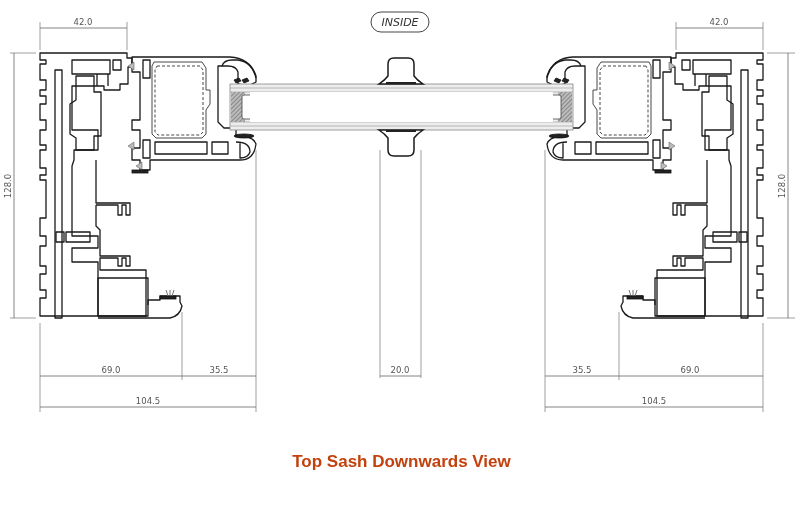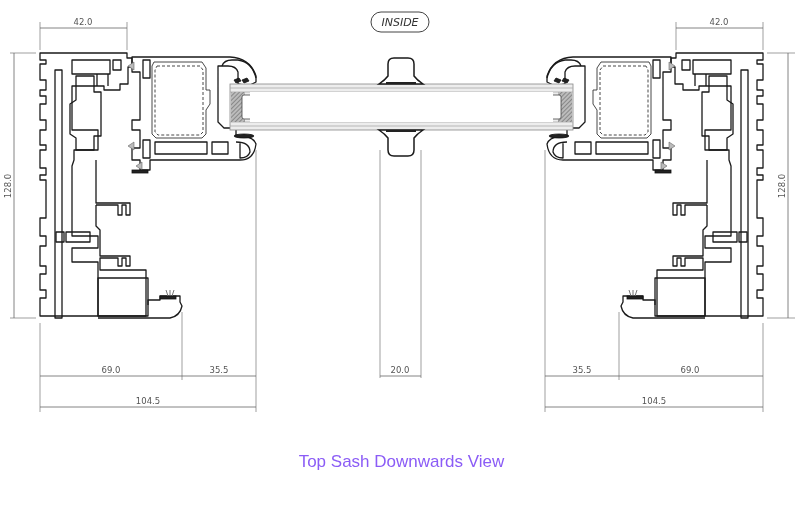--- a/index.html
+++ b/index.html
@@ -6,21 +6,21 @@
   body { width: 803px; height: 510px; position: relative; overflow: hidden; font-family: "DejaVu Sans", sans-serif; }
   #drawing { position: absolute; left: 0; top: 0; width: 803px; height: 440px; }
   .dim-text { font-family: "DejaVu Sans", sans-serif; font-size: 8.5px; fill: #555555; }
   .inside-text { font-family: "DejaVu Sans", sans-serif; font-size: 11px; font-style: italic; fill: #333333; }
   .prof { fill: none; stroke: #1a1a1a; stroke-width: 1.3; stroke-linejoin: round; }
   .prof-thin { fill: none; stroke: #333; stroke-width: 0.9; }
   .dim { stroke: #666; stroke-width: 0.8; fill: none; }
   .ext { stroke: #777; stroke-width: 0.7; fill: none; }
   .glass { fill: #ededed; stroke: #888; stroke-width: 0.8; }
   .gasket { fill: #222; stroke: #111; stroke-width: 0.8; }
-  #caption { position: absolute; left: 0; width: 803px; top: 452px; text-align: center; font-family: "Liberation Sans", sans-serif; font-size: 17px; color: #8b5cf6; }
+  #caption { position: absolute; left: 0; width: 803px; top: 452px; text-align: center; font-family: "Liberation Sans", sans-serif; font-size: 17px; color: #c2410c; font-weight: bold; }
 </style>
 </head>
 <body>
 
 <svg id="drawing" viewBox="0 0 803 440" xmlns="http://www.w3.org/2000/svg">
   <defs>
     <pattern id="hatch" width="3" height="3" patternUnits="userSpaceOnUse" patternTransform="rotate(45)">
       <rect width="3" height="3" fill="#bbb"></rect>
       <line x1="0" y1="0" x2="0" y2="3" stroke="#555" stroke-width="1"></line>
     </pattern>

